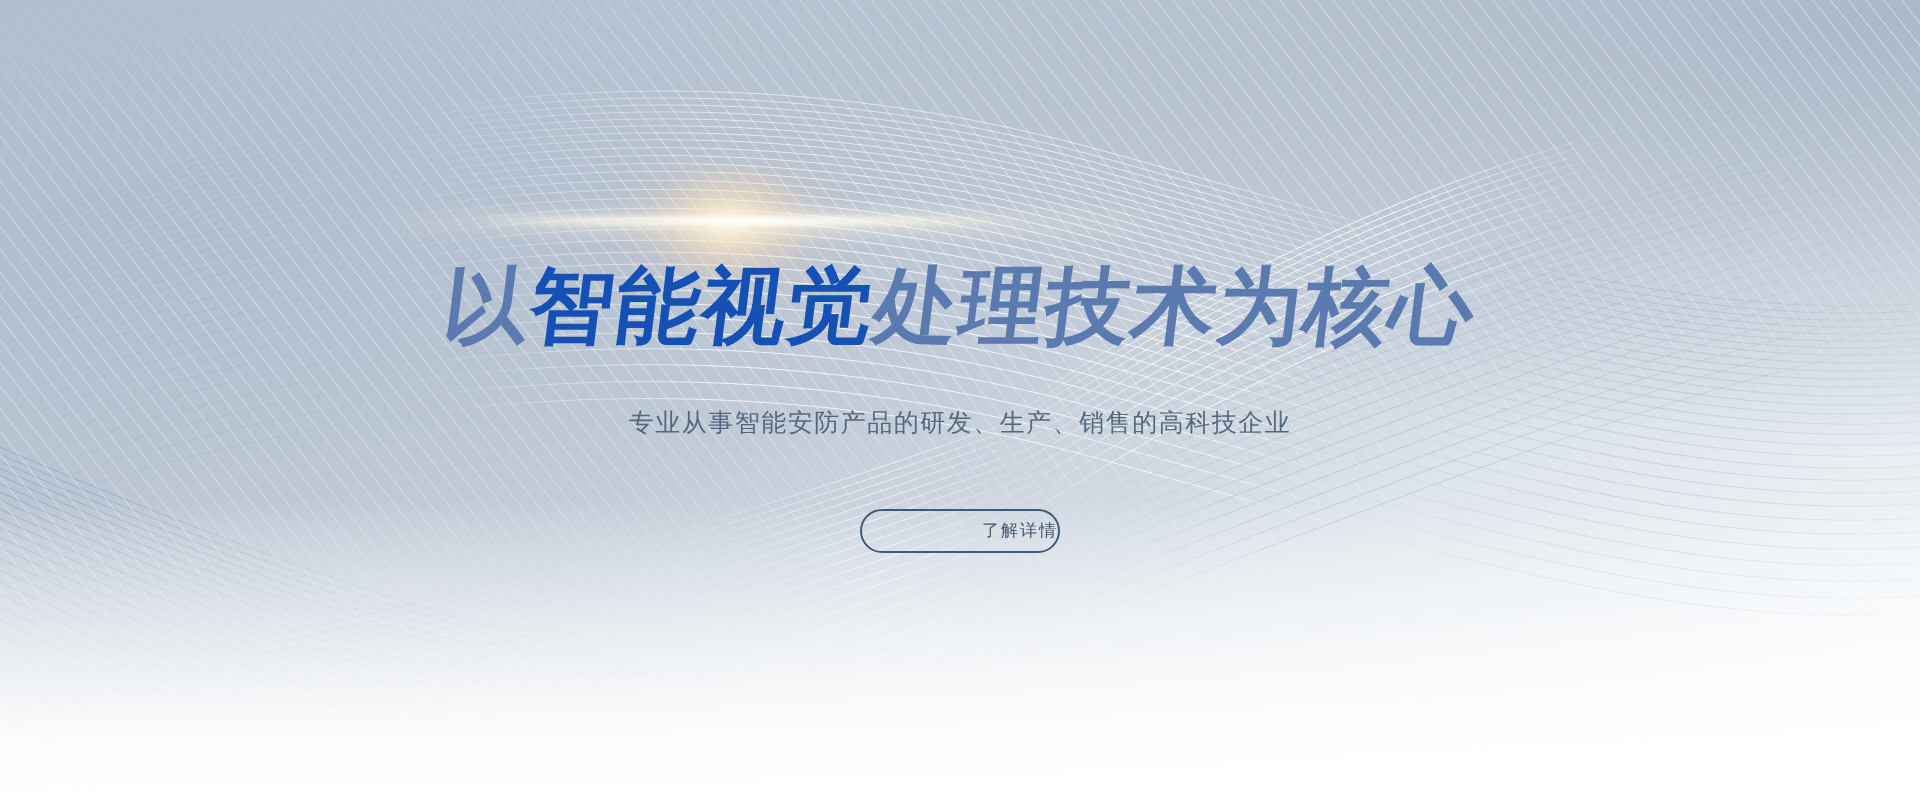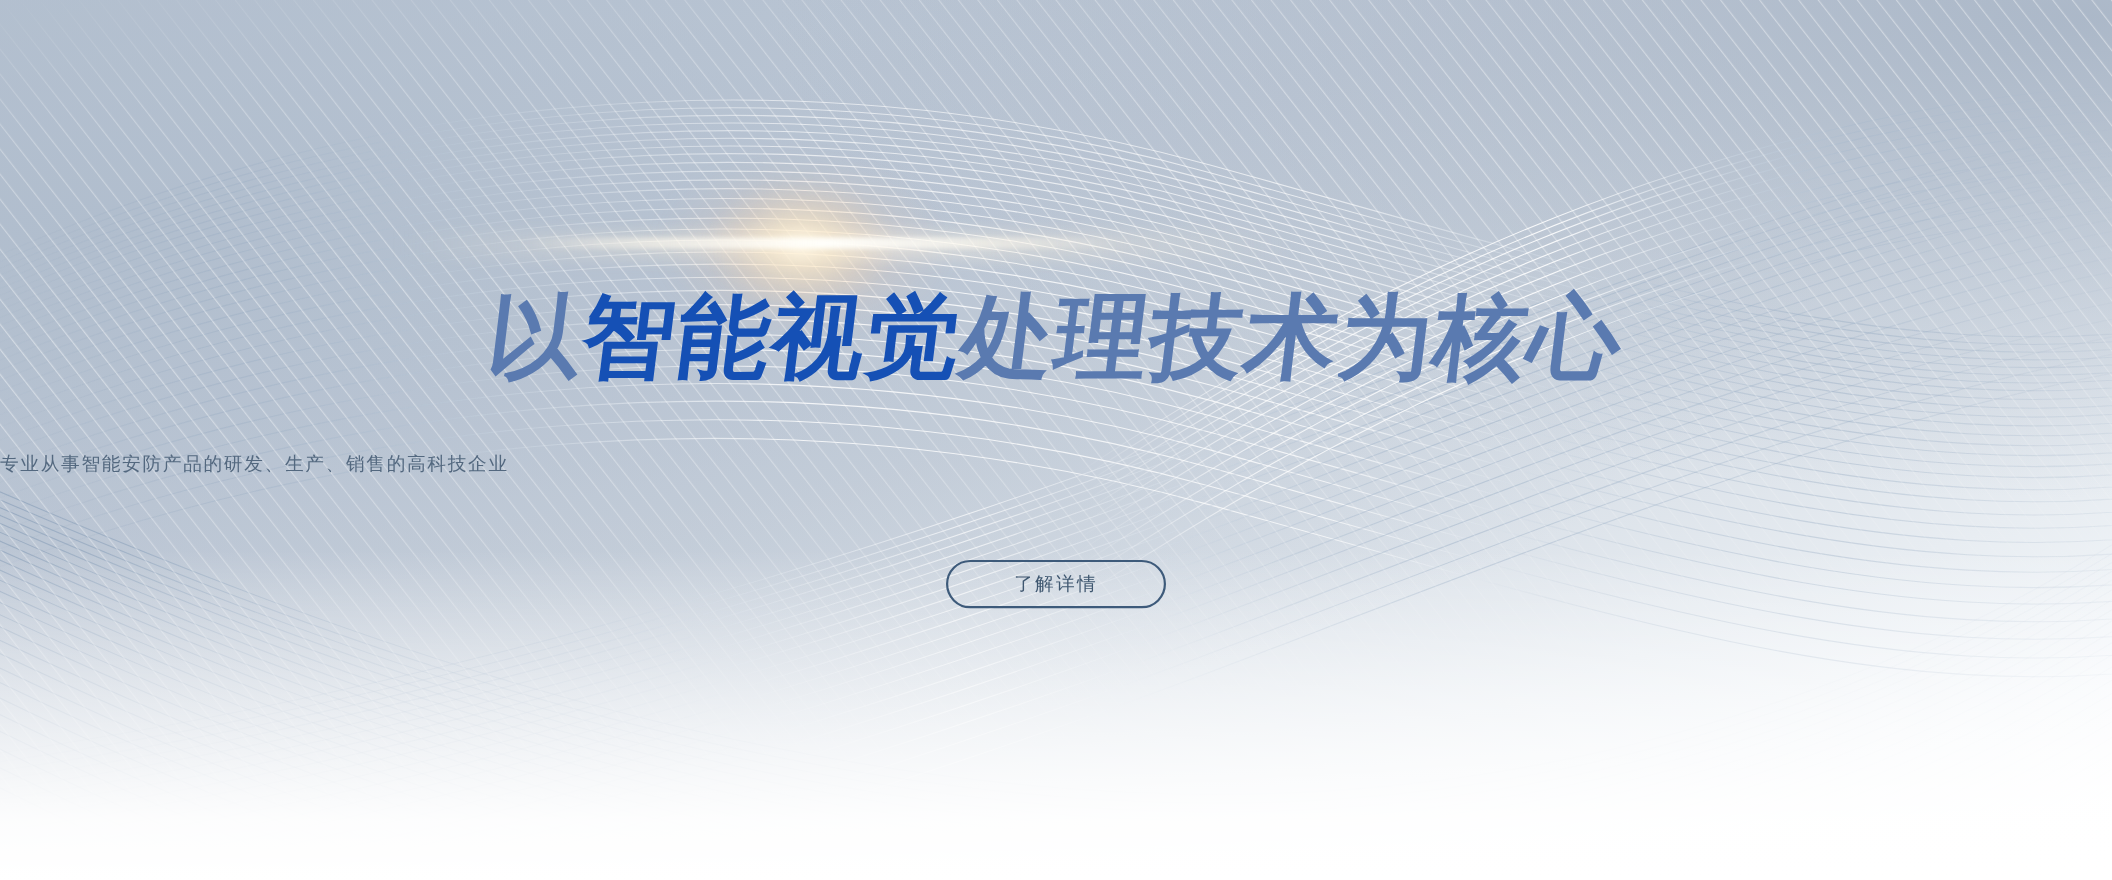--- a/index.html
+++ b/index.html
@@ -137,23 +137,23 @@
   }
 
   .seg-muted  { color: #5a7ab0; }
   .seg-accent { color: #1550b5; }
 
   .subtitle {
     position: absolute;
     left: 0;
     right: 0;
     top: 404px;
-    text-align: left;
+    text-align: center;
     white-space: nowrap;
-    font-size: 17px;
+    font-size: 25px;
     line-height: 36px;
     font-weight: 400;
     letter-spacing: 1.5px;
     color: #53687f;
   }
 
   .cta-wrap {
     position: absolute;
     left: 0;
     right: 0;
@@ -166,21 +166,21 @@
     box-sizing: border-box;
     width: 200px;
     height: 44px;
     line-height: 40px;
     border: 2px solid #3d5a7a;
     border-radius: 22px;
     background: transparent;
     color: #3f5770;
     font-size: 17px;
     letter-spacing: 2px;
-    text-align: center;
+    text-align: right;
     cursor: pointer;
     font-family: Liberation Sans, sans-serif;
   }
 </style>
 </head>
 <body>
 
 <div id="hero">
 
   <div class="bg-base"></div>

